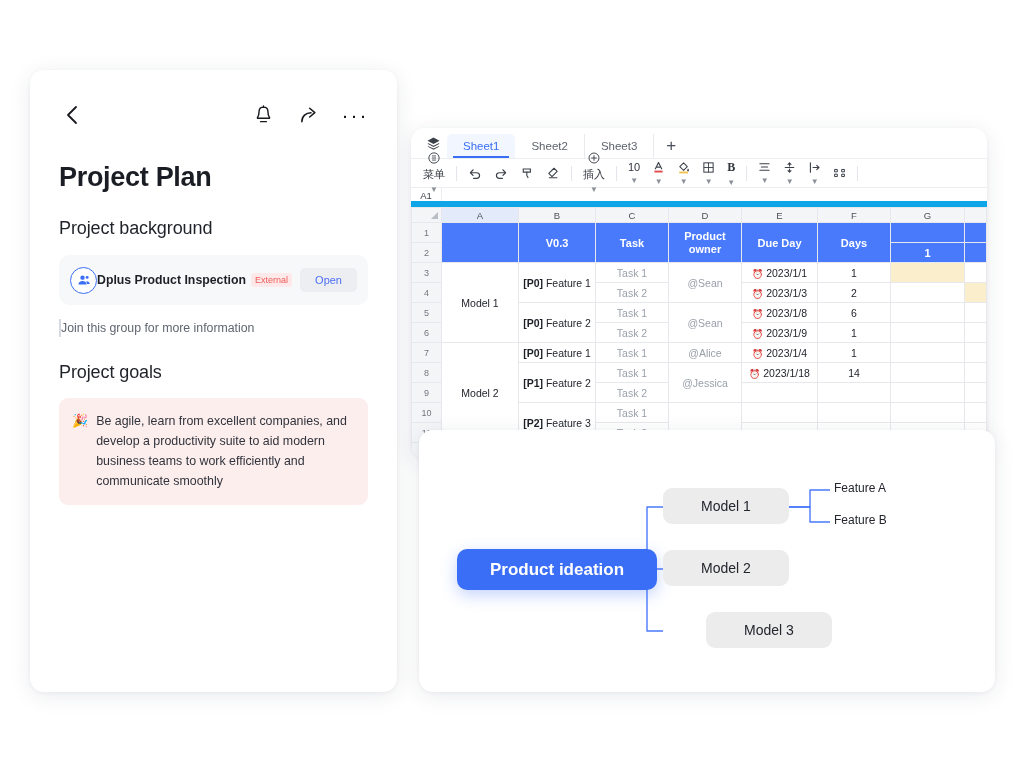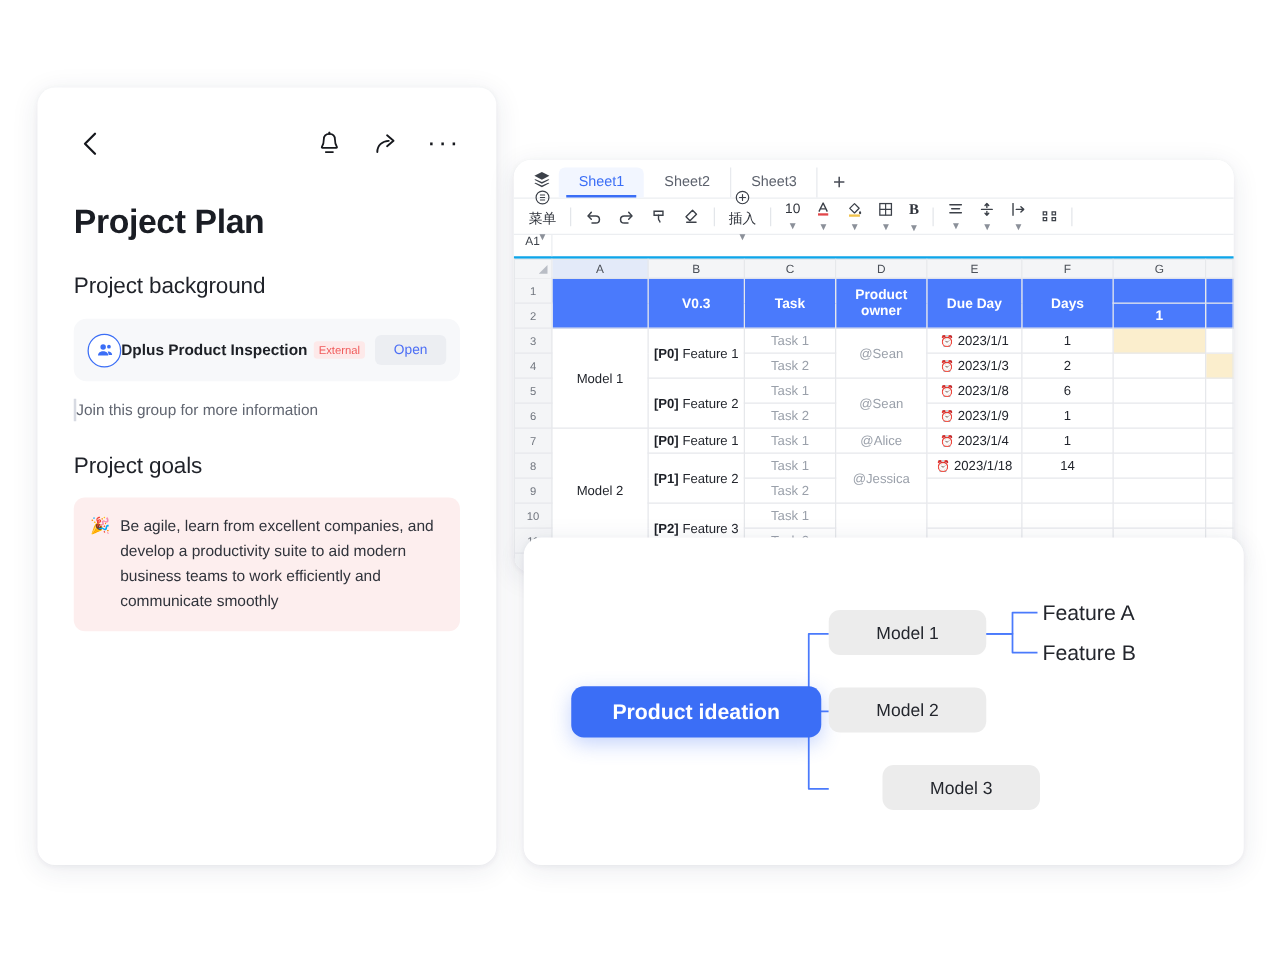--- a/index.html
+++ b/index.html
@@ -103,21 +103,21 @@
 
   .sheet-toolbar {
     display:flex; align-items:center; height: 30px; gap: 2px;
     border-top:1px solid #eceef1; border-bottom:1px solid #eceef1;
     padding: 0 7px; font-size: 11px; color:#30343c; white-space:nowrap;
   }
   .tb { display:flex;align-items:center;gap:3px;padding:3px 5px;border-radius:4px;cursor:pointer;flex-direction:column;}
   .tb-sep { width:1px;height:15px;background:#e3e6ea;margin:0 4px; }
   .caret { font-size: 8px; color:#8b9099; }
 
-  .namebox { height:19px; display:flex; align-items:flex-start; border-bottom:2px solid #0ea5e9;}
+  .namebox { height:19px; display:flex; align-items:flex-end; border-bottom:6px solid #0ea5e9;}
   .namebox .cellref{ width:30px; text-align:center; font-size:9.5px; color:#3c4149; }
   .namebox .fx { flex:1; border-left:1px solid #eceef1; height:100%; }
 
   table.grid { border-collapse: collapse; table-layout: fixed; width: 100%; font-size: 10.5px; }
   table.grid td, table.grid th { border: 1px solid #e6e8eb; padding:0; }
   .colhead { background:#f4f5f7; color:#4c5159; font-weight:400; height:15px; font-size:9.5px; text-align:center;}
   .colhead.sel { background:#e3eaf9; }
   .corner { width:30px; background:#f4f5f7; position:relative;}
   .corner::after{content:"";position:absolute;right:3px;bottom:3px;border-left:7px solid transparent;border-bottom:7px solid #b9bdc5;}
   .rowhead { width:30px; background:#f4f5f7; color:#71767f; font-size:9px; text-align:center; height:20px;}
@@ -133,21 +133,21 @@
   #map-card { left: 419px; top: 430px; width: 576px; height: 262px; }
   .map-wrap { position:relative; width:100%; height:100%; }
   .node {
     position:absolute; display:flex; align-items:center; justify-content:center;
     border-radius: 9px; font-size: 14px; color:#23262d; background:#ececec;
   }
   .node.root {
     background:#3b6ef6; color:#fff; font-weight:700; font-size:17px;
     border-radius:10px; box-shadow: 0 5px 16px rgba(59,110,246,0.30);
   }
-  .leaf { position:absolute; font-size:17px; color:#23262d; }
+  .leaf { position:absolute; font-size:12px; color:#23262d; }
   svg.links { position:absolute; left:0; top:0; width:100%; height:100%; pointer-events:none; }
 </style>
 </head>
 <body>
 
 <div class="stage">
 
   <div class="card" id="doc-card">
     <div class="doc-inner">
 

